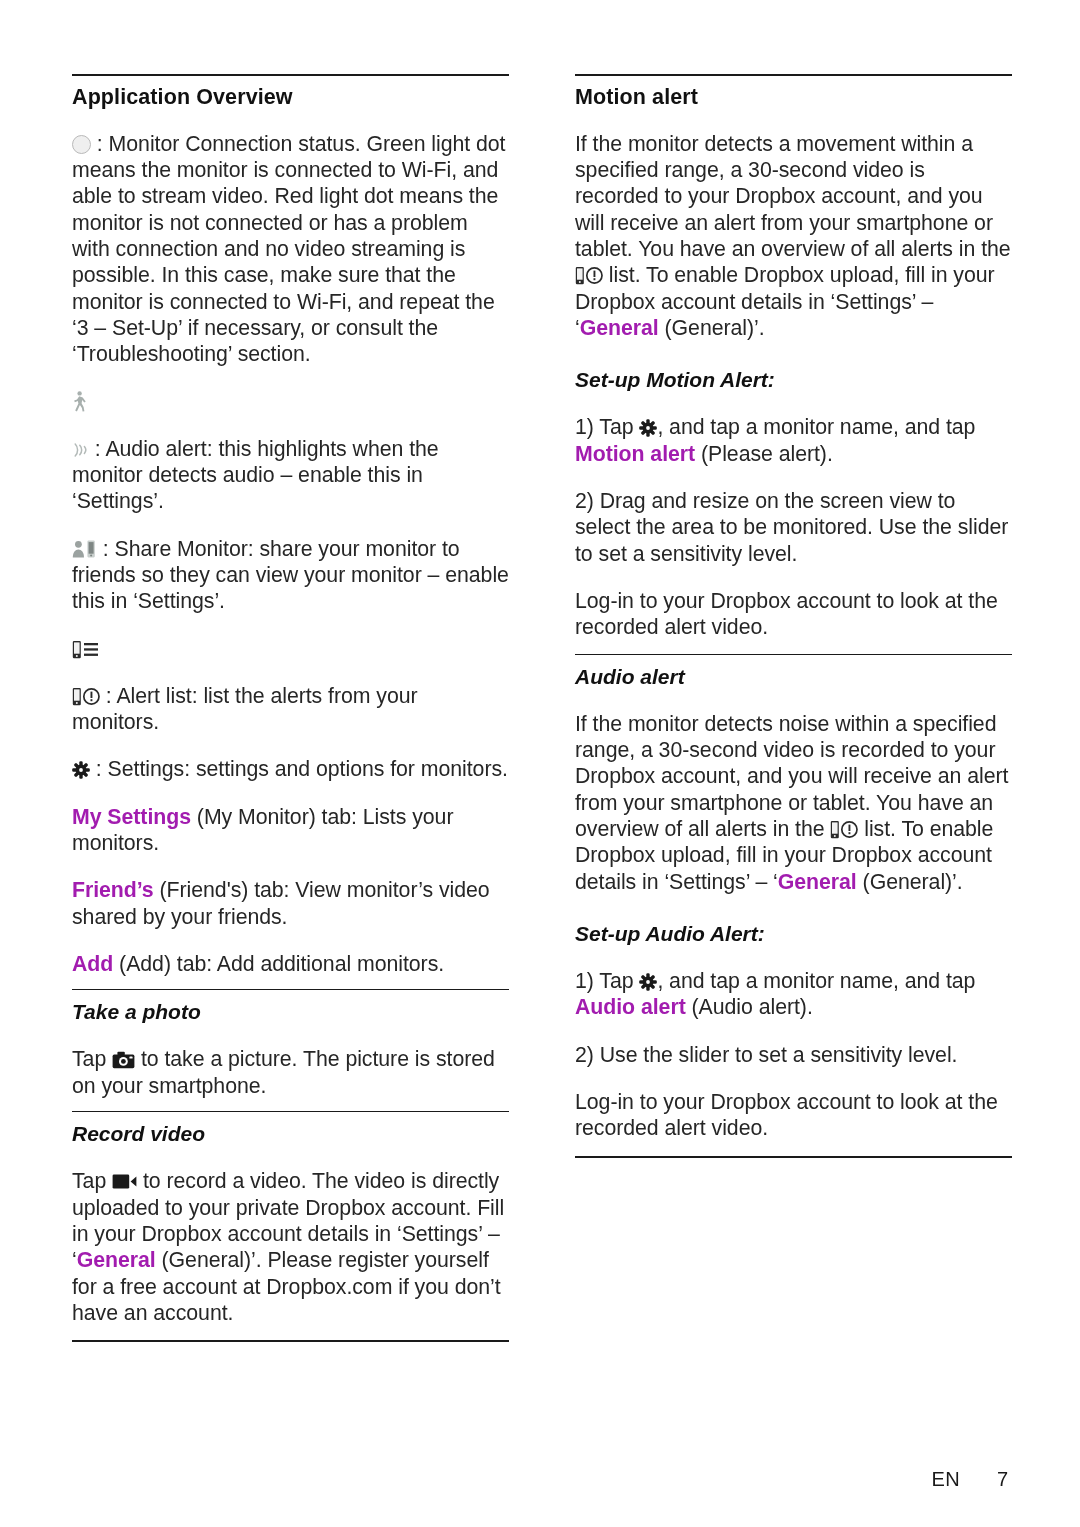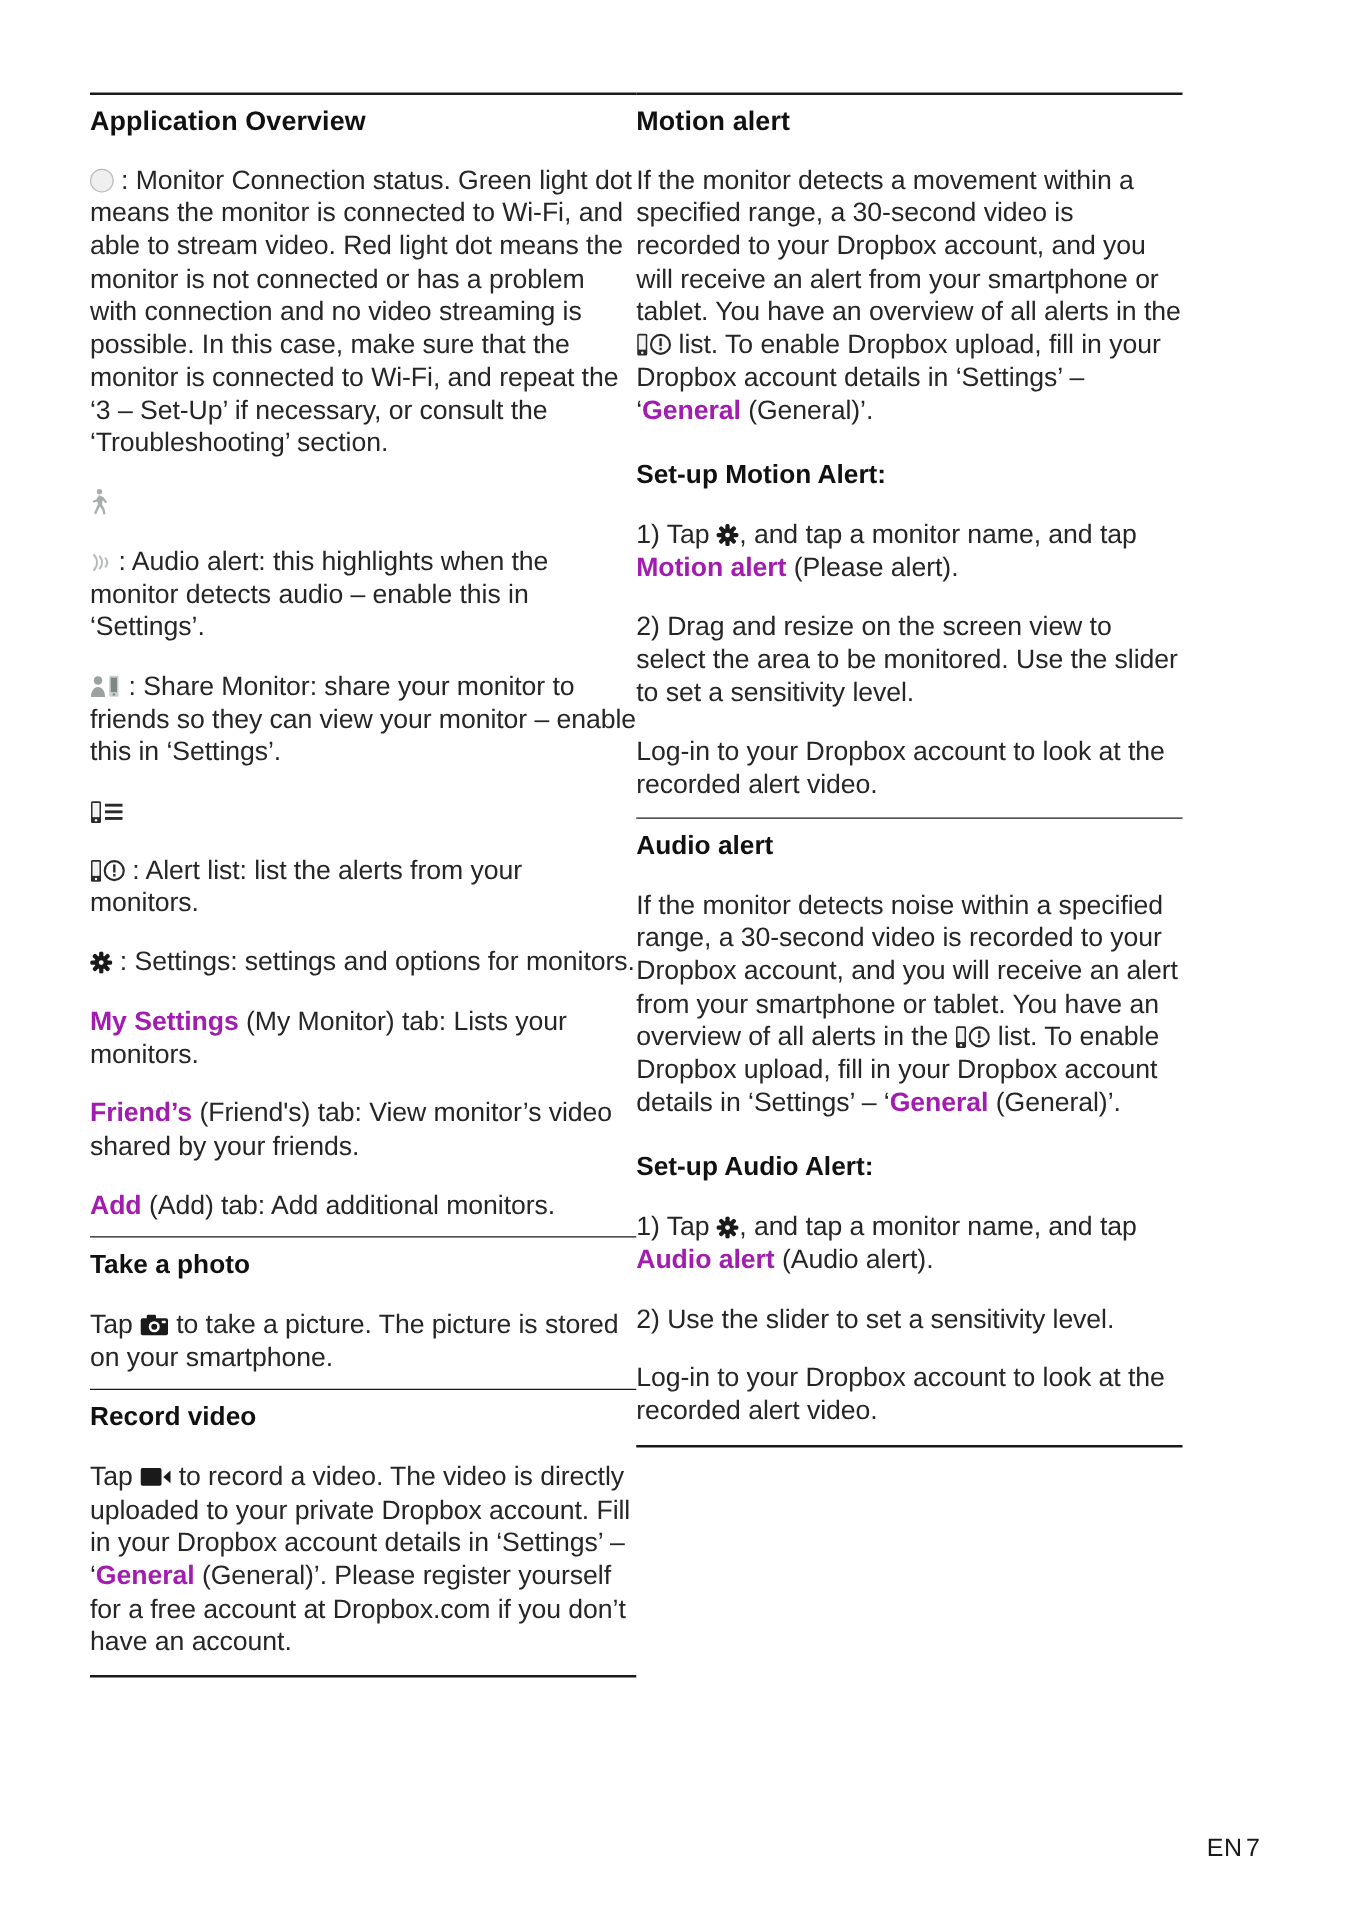--- a/index.html
+++ b/index.html
@@ -24,20 +24,21 @@
     height: 1527px;
     box-sizing: border-box;
   }
 
   .columns {
     position: absolute;
     left: 72px;
     top: 74px;
     width: 940px;
     display: flex;
+    gap: 66px;
   }
   .col {
     width: 437px;
     flex: 0 0 437px;
   }
 
   
   .rule {
     border: 0;
     border-top: 2.2px solid #1a1a1a;
@@ -57,20 +58,21 @@
     line-height: 1.2;
     color: #111;
   }
 
   h3.sub-title {
     font-size: 21px;
     font-weight: bold;
     margin: 26px 0 0 0;
     line-height: 1.25;
     color: #111;
+    font-style: italic;
   }
 
   p.body {
     font-size: 21.3px;
     line-height: 1.235;
     margin: 21px 0 0 0;
     color: #262626;
     letter-spacing: -0.05px;
   }
   p.body.first { margin-top: 20px; }
@@ -125,20 +127,21 @@
   .ic-video { width: 25px; height: 17px; vertical-align: -2px; }
   .ic-video svg { display:block; }
 
   
   .footer {
     position: absolute;
     right: 72px;
     bottom: 36px;
     display: flex;
     align-items: baseline;
+    gap: 34px;
     font-size: 20px;
     color: #1a1a1a;
   }
   .footer .lang { letter-spacing: .4px; }
   .footer .pageno { min-width: 14px; text-align: right; }
 </style>
 </head>
 <body>
 
 <div class="page">

